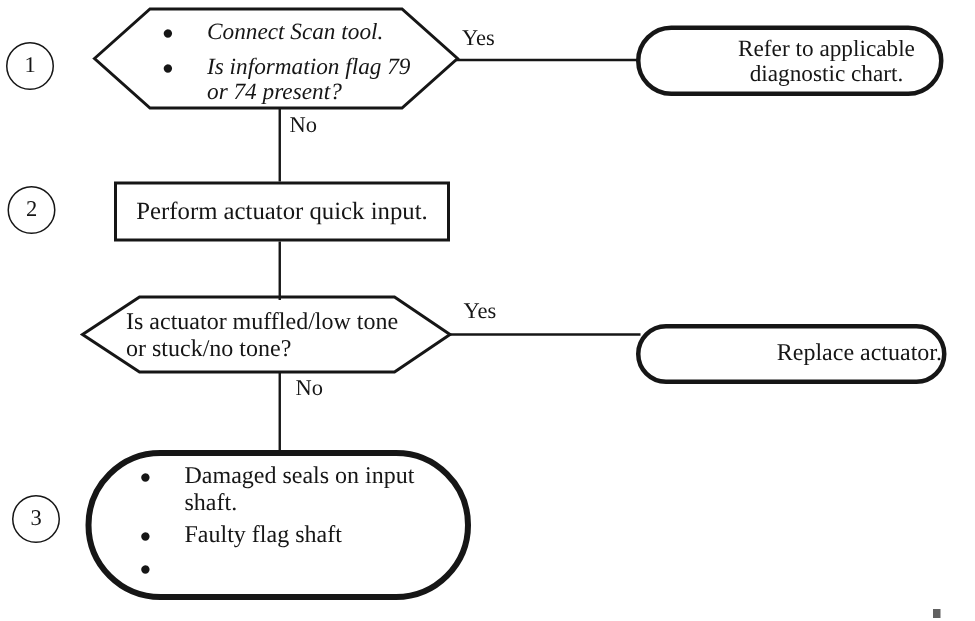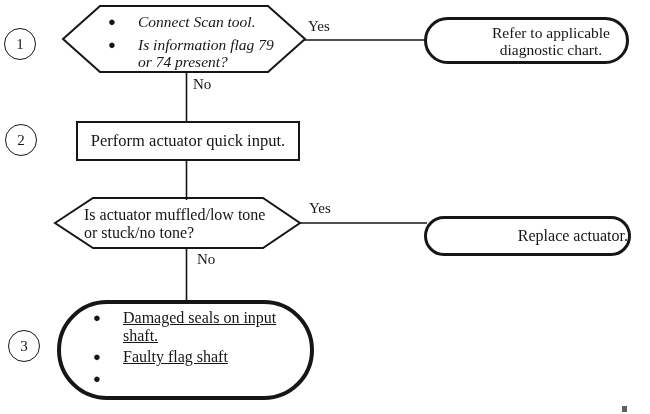--- a/index.html
+++ b/index.html
@@ -105,21 +105,21 @@
   }
 
   
   .terminal3-text {
     position: absolute;
     left: 85px; top: 309px;
     width: 205px;
     font-size: 16px;
   }
   .terminal3-text .brow { margin-bottom: 4px; }
-  .terminal3-text .btext { width: 162px; line-height: 17.5px; text-decoration: underline; }
+  .terminal3-text .btext { width: 162px; line-height: 17.5px; }
   .terminal3-text .bdot { line-height: 17.5px; }
 
   
   .edge-label {
     position: absolute;
     font-size: 15px;
     background: #ffffff;
   }
   .lbl-yes1 { left: 308px; top: 18px; }
   .lbl-no1  { left: 193px; top: 76px; }

